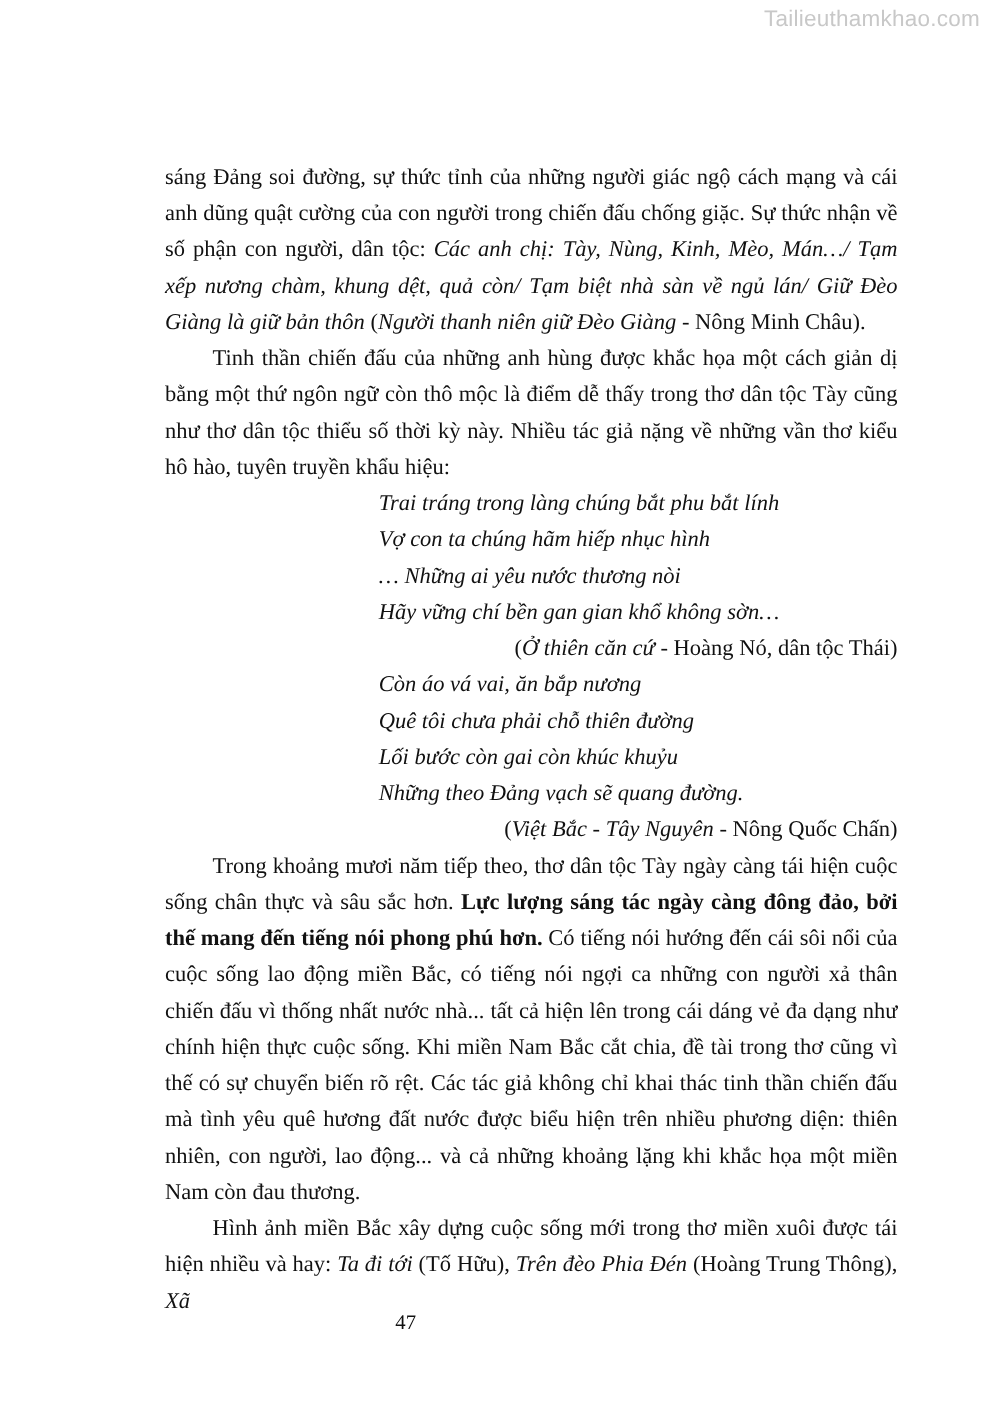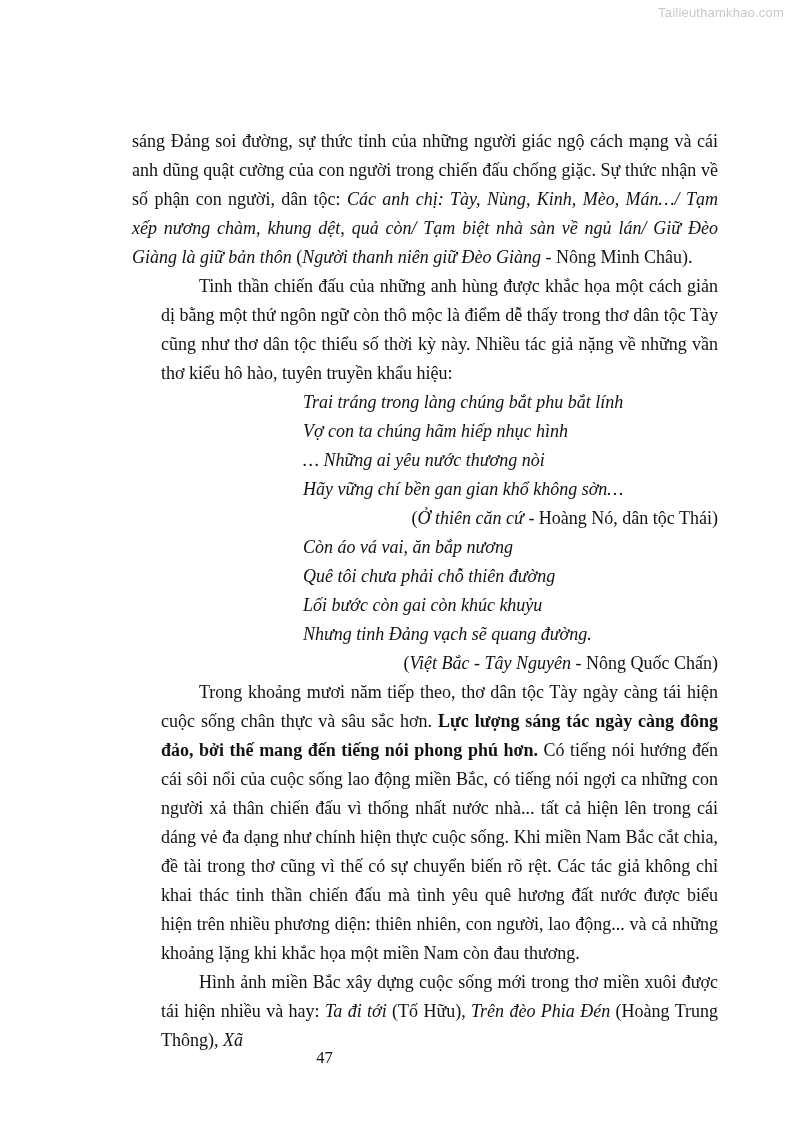--- a/index.html
+++ b/index.html
@@ -13,39 +13,38 @@
       position: relative;
       overflow: hidden;
       font-family: "Liberation Serif", "DejaVu Serif", serif;
       color: #111111;
     }
     .watermark {
       position: absolute;
       top: 5px;
       right: 10px;
       font-family: "Liberation Sans", "DejaVu Sans", sans-serif;
-      font-size: 13px;
+      font-size: 18px;
       color: #c8c8c8;
       letter-spacing: 0.2px;
     }
     .page-body {
       position: absolute;
       left: 132px;
       top: 127px;
       width: 586px;
       font-size: 18px;
       line-height: 29px;
     }
     .para {
       margin: 0;
       text-align: justify;
     }
     .para.indent {
       text-indent: 38px;
-      margin-left: 29px;
     }
     .poem {
       margin: 0 0 0 171px;
       padding: 0;
     }
     .poem-line {
       display: block;
       font-style: italic;
       white-space: nowrap;
     }
@@ -81,21 +80,21 @@
     <span class="poem-line">Vợ con ta chúng hãm hiếp nhục hình</span>
     <span class="poem-line">… Những ai yêu nước thương nòi</span>
     <span class="poem-line">Hãy vững chí bền gan gian khổ không sờn…</span>
     <span class="citation"><span>(</span><span class="it">Ở thiên căn cứ</span><span> - Hoàng Nó, dân tộc Thái)</span></span>
   </div>
 
   <div class="poem">
     <span class="poem-line">Còn áo vá vai, ăn bắp nương</span>
     <span class="poem-line">Quê tôi chưa phải chỗ thiên đường</span>
     <span class="poem-line">Lối bước còn gai còn khúc khuỷu</span>
-    <span class="poem-line">Nhưng tinh Đảng vạch sẽ quang đường.</span>
+    <span class="poem-line">Những theo Đảng vạch sẽ quang đường.</span>
     <span class="citation"><span>(</span><span class="it">Việt Bắc - Tây Nguyên</span><span> - Nông Quốc Chấn)</span></span>
   </div>
 
   <p class="para indent"><span>Trong khoảng mươi năm tiếp theo, thơ dân tộc Tày ngày càng tái hiện cuộc sống chân thực và sâu sắc hơn. </span><span class="b">Lực lượng sáng tác ngày càng đông đảo, bởi thế mang đến tiếng nói phong phú hơn.</span><span> Có tiếng nói hướng đến cái sôi nổi của cuộc sống lao động miền Bắc, có tiếng nói ngợi ca những con người xả thân chiến đấu vì thống nhất nước nhà... tất cả hiện lên trong cái dáng vẻ đa dạng như chính hiện thực cuộc sống. Khi miền Nam Bắc cắt chia, đề tài trong thơ cũng vì thế có sự chuyển biến rõ rệt. Các tác giả không chỉ khai thác tinh thần chiến đấu mà tình yêu quê hương đất nước được biểu hiện trên nhiều phương diện: thiên nhiên, con người, lao động... và cả những khoảng lặng khi khắc họa một miền Nam còn đau thương.</span></p>
 
   <p class="para indent"><span>Hình ảnh miền Bắc xây dựng cuộc sống mới trong thơ miền xuôi được tái hiện nhiều và hay: </span><span class="it">Ta đi tới</span><span> (Tố Hữu), </span><span class="it">Trên đèo Phia Đén</span><span> (Hoàng Trung Thông), </span><span class="it">Xã</span></p>
 
 </div>
 
 <div class="page-number">47</div>

